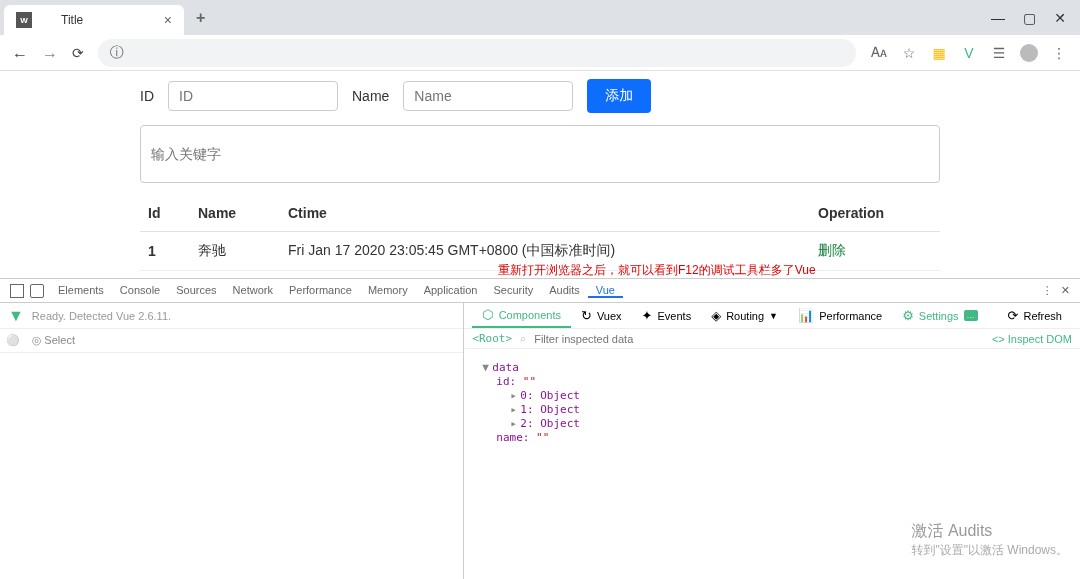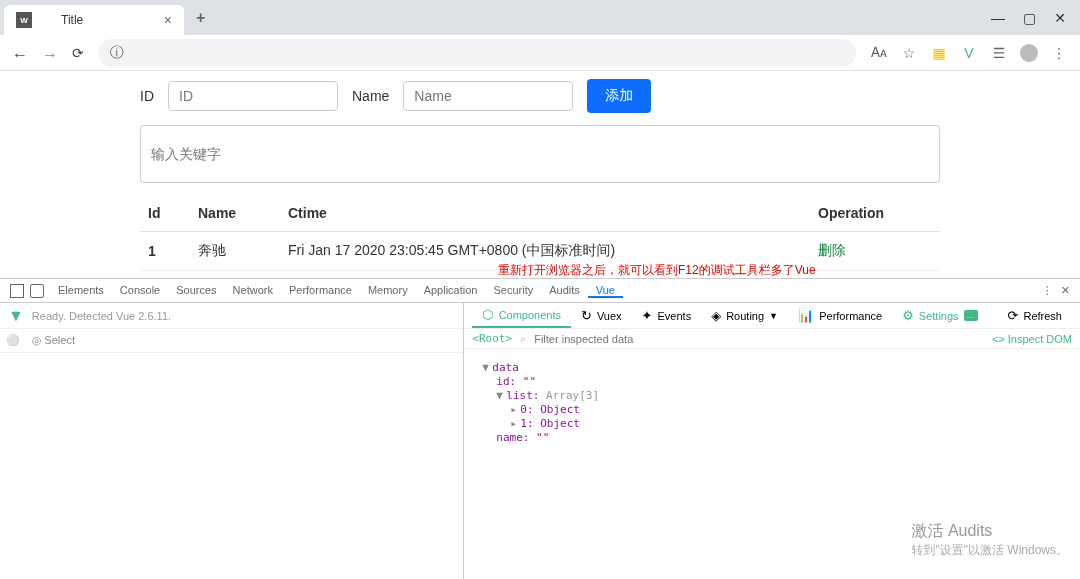--- a/index.html
+++ b/index.html
@@ -269,23 +269,23 @@
       </div>
       <div class="inspect-top">
         <span class="inspect-root">&lt;Root&gt;</span>
         <span style="color:#bbb;">⌕</span>
         <input class="filter-input" style="border: none; outline: none;" placeholder="Filter inspected data">
         <span class="inspect-dom">&lt;&gt; <span>Inspect DOM</span></span>
       </div>
       <div class="data-box">
         <div><span class="arrow">▼</span><span class="key">data</span></div>
         <div class="indent1"><span class="key">id:</span> <span class="str">""</span></div>
-        <div class="indent1"><span class="arrow">▼</span><span class="key">list:</span> <span class="type">Array[3]</span></div>
         <div class="indent2"><span class="arrow">▸</span><span class="key">0: Object</span></div>
         <div class="indent2"><span class="arrow">▸</span><span class="key">1: Object</span></div>
+        <div class="indent2"><span class="arrow">▸</span><span class="key">2: Object</span></div>
         <div class="indent1"><span class="key">name:</span> <span class="str">""</span></div>
       </div>
     </div>
   </div>
 </div>
 
 <div class="watermark">
   <div class="title">激活 Audits</div>
   <div>转到"设置"以激活 Windows。</div>
 </div>

